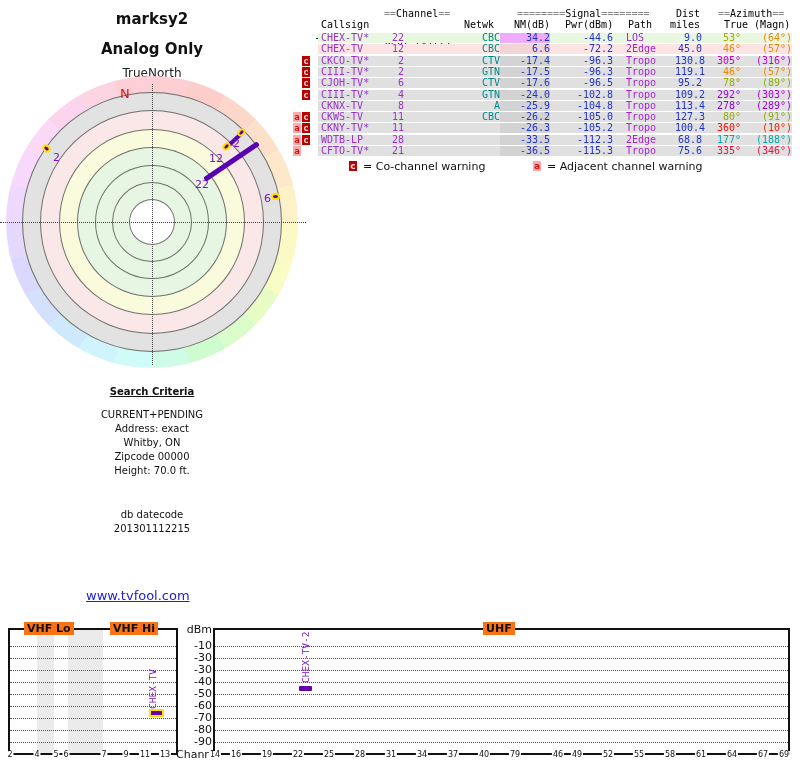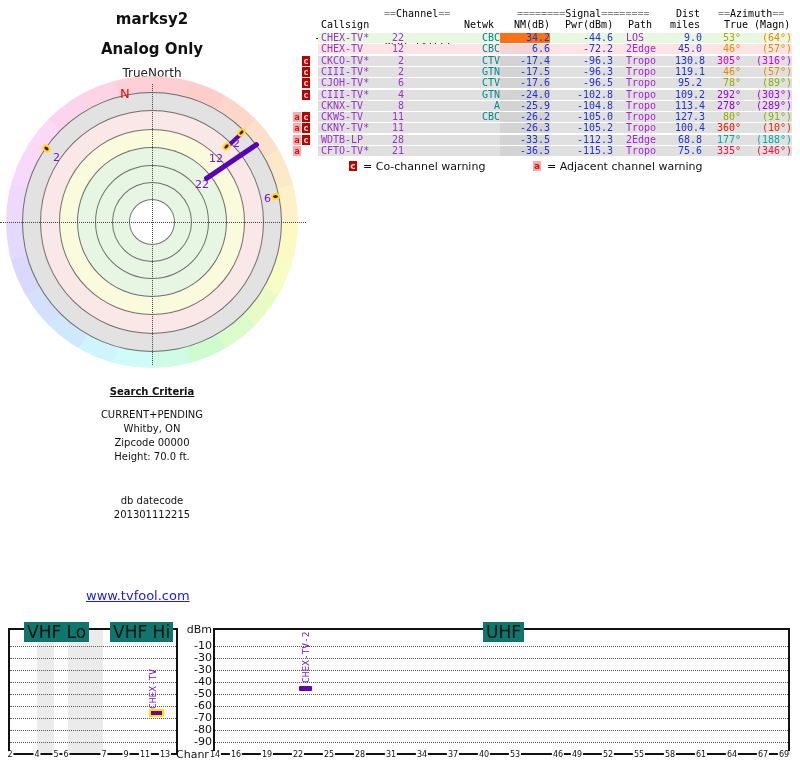--- a/index.html
+++ b/index.html
@@ -54,21 +54,21 @@
   .c-call{width:66px;padding-left:3px;box-sizing:border-box;color:#9933cc;}
   .c-real{width:20px;text-align:right;color:#9933cc;}
   .c-virt{width:46px;color:#9933cc;}
   .c-net {width:50px;text-align:right;color:#008888;}
   .c-nm  {width:50px;text-align:right;color:#2233cc;}
   .c-pwr {width:63px;text-align:right;color:#2233cc;}
   .c-path{width:62px;padding-left:13px;box-sizing:border-box;color:#a524d4;}
   .c-mi  {width:27px;text-align:right;color:#2233cc;}
   .c-true{width:39px;text-align:right;}
   .c-magn{width:51px;text-align:right;} 
-  .tone-green{background:#e7f7e0;} .tone-green .c-nm{background:#f97316;}
+  .tone-green{background:#e7f7e0;} .tone-green .c-nm{background:#f0abfc;}
   .tone-pink {background:#fce4e4;} .tone-pink  .c-nm{background:#f2d4d4;}
   .tone-gray {background:#e0e0e0;} .tone-gray  .c-nm{background:#d3d3d3;}
   #legend{position:absolute;left:292px;top:160px;width:506px;height:14px;font-size:11px;color:#111;}
   #legend .badge{position:absolute;top:1px;}
   #legend-c-badge{left:57px;}  #legend-c-text{position:absolute;left:71px;top:0;}
   #legend-a-badge{left:241px;} #legend-a-text{position:absolute;left:255px;top:0;}
   
   #search{position:absolute;left:32px;top:385px;width:240px;text-align:center;
     font-size:10px;color:#111;line-height:14px;}
   #search-title{font-weight:bold;text-decoration:underline;margin-bottom:9px;}
@@ -76,22 +76,22 @@
   
   #site-link{position:absolute;left:86px;top:588px;font-size:13px;color:#2222cc;
     text-decoration:underline;cursor:pointer;}
   
   #strip{position:absolute;left:0;top:620px;width:800px;height:148px;font-size:11px;color:#111;}
   .panel{position:absolute;top:8px;height:127px;box-sizing:border-box;border:2px solid #111;background:#fff;}
   #panel-vhf{left:8px;width:170px;}
   #panel-uhf{left:213px;width:577px;}
   .gridline{position:absolute;left:0;width:100%;height:0;border-top:1px dotted #555;}
   .grayband{position:absolute;top:0;height:123px;background:#ebebeb;}
-  .band-label{position:absolute;top:-8px;background:#0f766e;padding:0 3px;font-weight:normal;
-    font-size:17px;white-space:nowrap;}
+  .band-label{position:absolute;top:-8px;background:#f97316;padding:0 3px;font-weight:bold;
+    font-size:11px;white-space:nowrap;}
   #dbm-unit{position:absolute;left:180px;top:3px;width:32px;text-align:right;}
   #dbm-ticks{position:absolute;left:180px;top:20px;width:32px;text-align:right;}
   #dbm-ticks div{height:12px;line-height:12px;}
   #channel-label{position:absolute;left:176px;top:128px;width:36px;text-align:center;}
   .chtick{position:absolute;top:131px;transform:translateX(-50%);font-size:8px;line-height:8px;
     background:#fff;padding:0 1px;}
   .bar{position:absolute;background:#6600aa;border-radius:1px;}
   .bar-hl{border:2px solid #ffe000;}
   .vlabel{position:absolute;display:flex;align-items:center;white-space:nowrap;
     font-family:"DejaVu Sans Mono",monospace;font-size:9.5px;color:#7712c8;
@@ -322,20 +322,21 @@
   <div id="legend">
     <span id="legend-c-badge" class="badge badge-c">c</span>
     <span id="legend-c-text">=  Co-channel warning</span>
     <span id="legend-a-badge" class="badge badge-a">a</span>
     <span id="legend-a-text">=  Adjacent channel warning</span>
   </div>
 
   <div id="search">
     <div id="search-title">Search Criteria</div>
     <div>CURRENT+PENDING</div>
+    <div>Address: exact</div>
     <div>Whitby, ON</div>
     <div>Zipcode 00000</div>
     <div>Height: 70.0 ft.</div>
     <div id="datecode-block">
       <div>db datecode</div>
       <div>201301112215</div>
     </div>
   </div>
 
   <a id="site-link">www.tvfool.com</a>
@@ -403,21 +404,21 @@
         <span class="chtick" style="left: 215px;">14</span>
         <span class="chtick" style="left: 236px;">16</span>
         <span class="chtick" style="left: 267px;">19</span>
         <span class="chtick" style="left: 298px;">22</span>
         <span class="chtick" style="left: 329px;">25</span>
         <span class="chtick" style="left: 360px;">28</span>
         <span class="chtick" style="left: 391px;">31</span>
         <span class="chtick" style="left: 422px;">34</span>
         <span class="chtick" style="left: 453px;">37</span>
         <span class="chtick" style="left: 484px;">40</span>
-        <span class="chtick" style="left: 515px;">53</span>
+        <span class="chtick" style="left: 515px;">79</span>
         <span class="chtick" style="left: 546px; margin-left: 12px;">46</span>
         <span class="chtick" style="left: 577px;">49</span>
         <span class="chtick" style="left: 608px;">52</span>
         <span class="chtick" style="left: 639px;">55</span>
         <span class="chtick" style="left: 670px;">58</span>
         <span class="chtick" style="left: 701px;">61</span>
         <span class="chtick" style="left: 732px;">64</span>
         <span class="chtick" style="left: 763px;">67</span>
         <span class="chtick" style="left: 784px;">69</span>
       </div>

